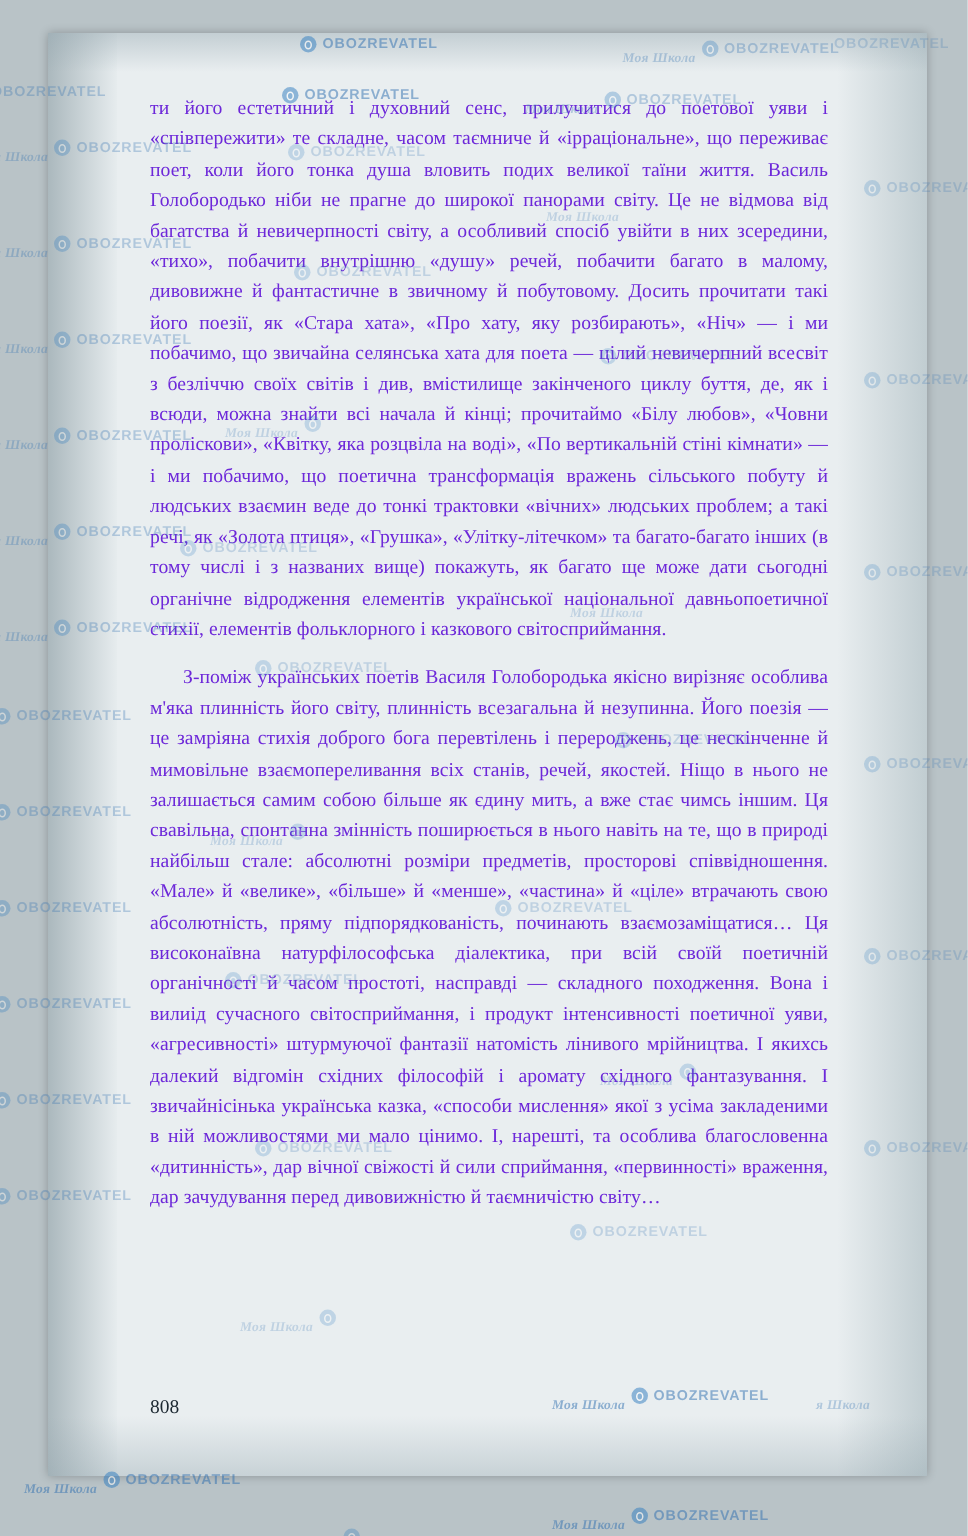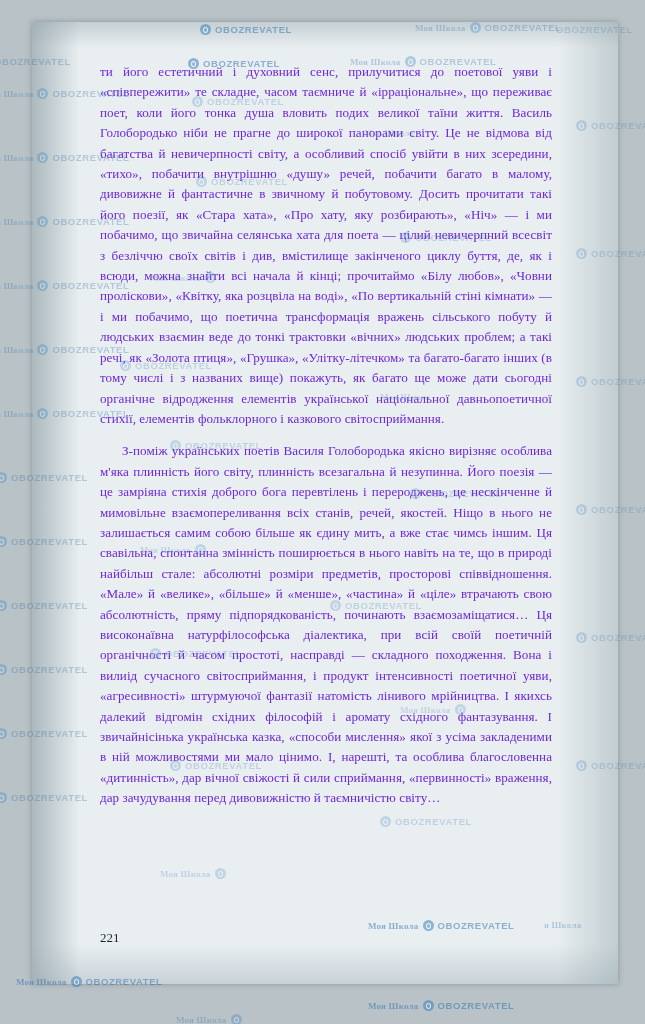--- a/index.html
+++ b/index.html
@@ -97,24 +97,26 @@
   .wm {
     position: absolute;
     display: flex;
     align-items: center;
     gap: 4px;
     white-space: nowrap;
     opacity: 0.5;
   }
   .wm .wm-school {
     font-family: "Liberation Serif", serif;
+    font-style: italic;
     font-weight: bold;
     font-size: 9px;
     color: #2f6fb0;
     letter-spacing: 0.2px;
+    margin-top: 11px;
   }
   .wm .wm-logo {
     width: 11px; height: 11px;
     border-radius: 50%;
     background: #2f7cc0;
     position: relative;
     flex: 0 0 auto;
   }
   .wm .wm-logo::before {
     content: "";
@@ -142,21 +144,21 @@
   <div id="paper-shade-left"></div>
   <div id="paper-shade-right"></div>
   <div id="paper-shade-top"></div>
   <div id="paper-shade-bottom"></div>
 
   <div id="text-column">
     <p class="body-par">ти його естетичний і духовний сенс, прилучитися до поетової уяви і «співпережити» те складне, часом таємниче й «ірраціональне», що переживає поет, коли його тонка душа вловить подих великої таїни життя. Василь Голобородько ніби не прагне до широкої панорами світу. Це не відмова від багатства й невичерпності світу, а особливий спосіб увійти в них зсередини, «тихо», побачити внутрішню «душу» речей, побачити багато в малому, дивовижне й фантастичне в звичному й побутовому. Досить прочитати такі його поезії, як «Стара хата», «Про хату, яку розбирають», «Ніч» — і ми побачимо, що звичайна селянська хата для поета — цілий невичерпний всесвіт з безліччю своїх світів і див, вмістилище закінченого циклу буття, де, як і всюди, можна знайти всі начала й кінці; прочитаймо «Білу любов», «Човни проліскови», «Квітку, яка розцвіла на воді», «По вертикальній стіні кімнати» — і ми побачимо, що поетична трансформація вражень сільського побуту й людських взаємин веде до тонкі трактовки «вічних» людських проблем; а такі речі, як «Золота птиця», «Грушка», «Улітку-літечком» та багато-багато інших (в тому числі і з названих вище) покажуть, як багато ще може дати сьогодні органічне відродження елементів української національної давньопоетичної стихії, елементів фольклорного і казкового світосприймання.</p>
     <p class="body-par indent">З-поміж українських поетів Василя Голобородька якісно вирізняє особлива м'яка плинність його світу, плинність всезагальна й незупинна. Його поезія — це замріяна стихія доброго бога перевтілень і перероджень, це нескінченне й мимовільне взаємопереливання всіх станів, речей, якостей. Ніщо в нього не залишається самим собою більше як єдину мить, а вже стає чимсь іншим. Ця свавільна, спонтанна змінність поширюється в нього навіть на те, що в природі найбільш стале: абсолютні розміри предметів, просторові співвідношення. «Мале» й «велике», «більше» й «менше», «частина» й «ціле» втрачають свою абсолютність, пряму підпорядкованість, починають взаємозаміщатися… Ця високонаївна натурфілософська діалектика, при всій своїй поетичній органічності й часом простоті, насправді — складного походження. Вона і вилиід сучасного світосприймання, і продукт інтенсивності поетичної уяви, «агресивності» штурмуючої фантазії натомість лінивого мрійництва. І якихсь далекий відгомін східних філософій і аромату східного фантазування. І звичайнісінька українська казка, «способи мислення» якої з усіма закладеними в ній можливостями ми мало цінимо. І, нарешті, та особлива благословенна «дитинність», дар вічної свіжості й сили сприймання, «первинності» враження, дар зачудування перед дивовижністю й таємничістю світу…</p>
   </div>
 
-  <div id="page-number">221</div>
+  <div id="page-number">808</div>
 </div>
 
 <div id="watermark-layer">
 
   <div class="wm" style="left:200px; top:24px;">
     <span class="wm-logo"></span>
     <span class="wm-brand">OBOZREVATEL</span>
   </div>
   <div class="wm pale" style="left:415px; top:22px;">
     <span class="wm-school">Моя Школа</span>

